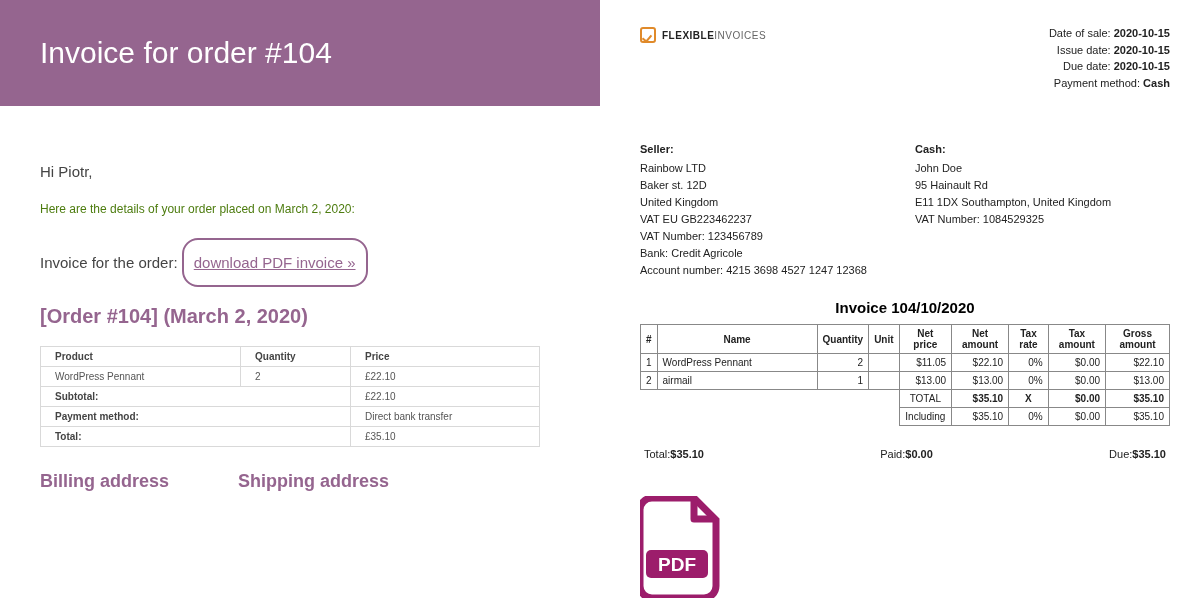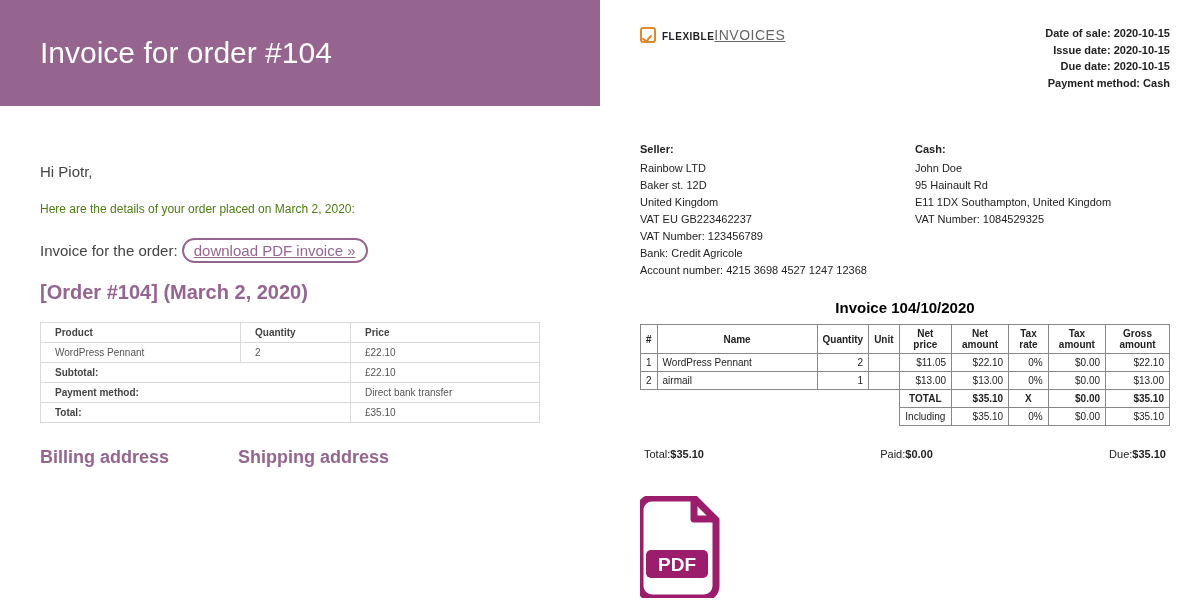--- a/index.html
+++ b/index.html
@@ -7,52 +7,52 @@
   .layout { display: flex; height: 476px; }
   .left { width: 600px; background: #fff; position: relative; }
   .right { width: 600px; background: #fff; padding: 25px 30px 0 40px; position: relative; font-size: 11px; }
 
   
   .email-header { background: #95658f; color: #fff; padding: 36px 40px; font-size: 30px; font-weight: 400; }
   .email-body { padding: 24px 40px 0 40px; margin-top: 33px; }
   .greeting { font-size: 15px; margin-bottom: 22px; color: #444; }
   .intro { font-size: 12px; margin-bottom: 22px; color: #4d7c0f; }
   .dl-line { font-size: 15px; color: #444; margin-bottom: 18px; }
-  .dl-link { color: #95658f; text-decoration: underline; border: 2px solid #95658f; border-radius: 16px; padding: 2px 10px; display: inline-block; }
+  .dl-link { color: #95658f; text-decoration: underline; border: 2px solid #95658f; border-radius: 16px; padding: 14px 10px; display: inline-block; }
   .order-heading { color: #95658f; font-size: 20px; font-weight: 700; margin-bottom: 18px; }
   table.order-tbl { width: 500px; border-collapse: collapse; }
   table.order-tbl th, table.order-tbl td { border: 1px solid #d9d9d9; padding: 4px 14px; text-align: left; font-size: 10px; color: #555; }
   table.order-tbl th { font-weight: 700; color: #444; }
   .addr-row { display: flex; gap: 69px; margin-top: 24px; }
   .addr-heading { color: #95658f; font-size: 18px; font-weight: 700; }
 
   
   .doc-top { display: flex; justify-content: space-between; align-items: flex-start; margin-bottom: 50px; }
   .logo { display: flex; align-items: center; gap: 6px; margin-top: 2px; }
   .logo-mark { width: 16px; height: 16px; border: 2px solid #e08a2a; border-radius: 3px; position: relative; }
   .logo-mark::after { content: ""; position: absolute; left: 2px; top: 4px; width: 4px; height: 7px; border: solid #e08a2a; border-width: 0 2px 2px 0; transform: rotate(40deg); }
   .logo-text1 { font-weight: 700; font-size: 10px; color: #222; letter-spacing: 0.5px; }
-  .logo-text2 { font-weight: 400; font-size: 14px; color: #666; letter-spacing: 0.5px; text-decoration: underline; }
+  .logo-text2 { font-weight: 400; font-size: 10px; color: #666; letter-spacing: 0.5px; }
   .doc-meta { text-align: right; font-size: 11px; color: #222; line-height: 1.5; }
-  .doc-meta .label { font-weight: 700; padding-left: 12px; }
+  .doc-meta .label { font-weight: 400; padding-left: 12px; }
   .doc-meta .val { font-weight: 700; }
 
   .parties { display: flex; gap: 20px; margin-bottom: 20px; }
   .party { flex: 1; font-size: 11px; line-height: 1.55; color: #222; }
   .party-title { font-weight: 700; margin-bottom: 2px; }
 
   .doc-title { text-align: center; font-size: 15px; font-weight: 700; margin: 14px 0 8px 0; color: #000; }
 
   table.inv-tbl { width: 100%; border-collapse: collapse; font-size: 10px; }
   table.inv-tbl th, table.inv-tbl td { border: 1px solid #888; padding: 3px 5px; text-align: center; color: #222; }
   table.inv-tbl th { background: #fff; font-weight: 700; }
   table.inv-tbl td.name { text-align: left; }
   table.inv-tbl td.num { text-align: right; }
   .noborder { border: none !important; }
-  .total-label { text-align: right; font-weight: 700; }
+  .total-label { text-align: right; font-weight: 400; }
   .including-label { text-align: right; font-weight: 400; }
 
   .summary-row { display: flex; justify-content: space-between; margin-top: 22px; font-size: 11px; color: #222; padding: 0 4px; }
   .summary-row .lbl { font-weight: 400; }
   .summary-row .v { font-weight: 700; }
 
   .pdf-icon { margin-top: 36px; }
   .pdf-icon svg { width: 86px; height: 102px; }
 </style>
 </head>

